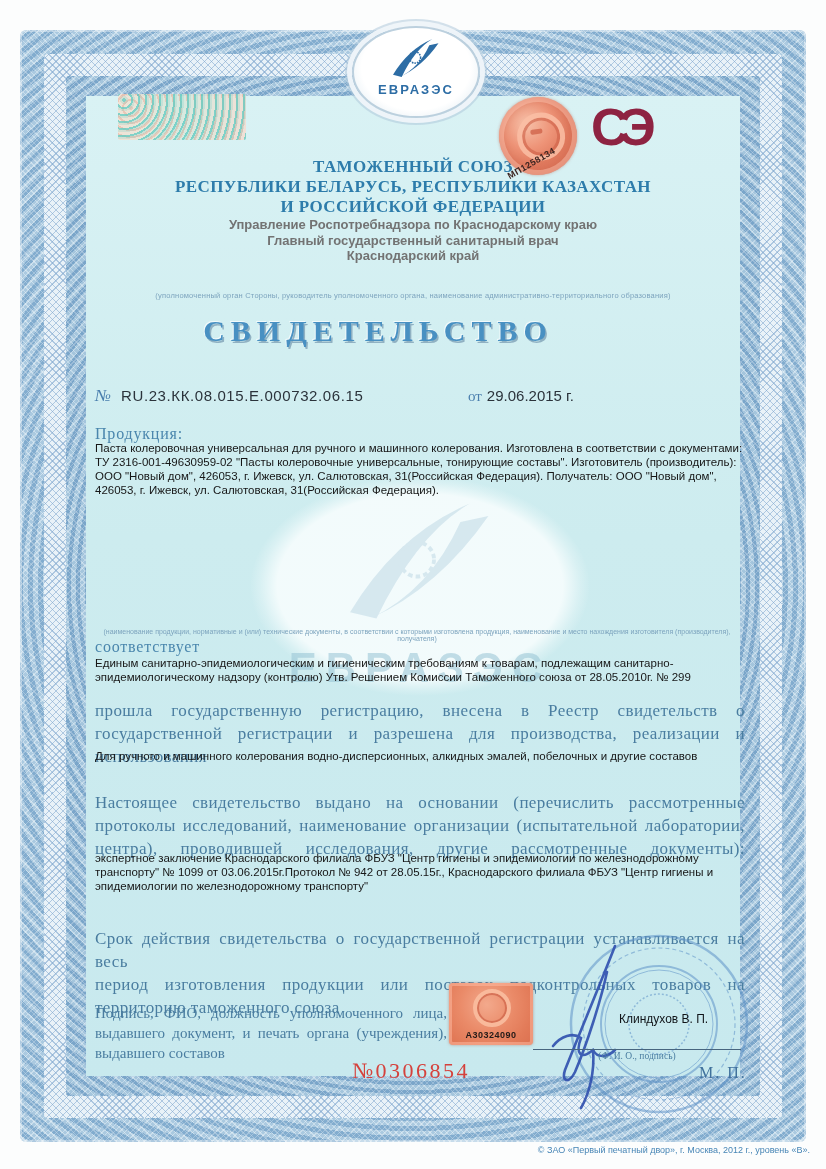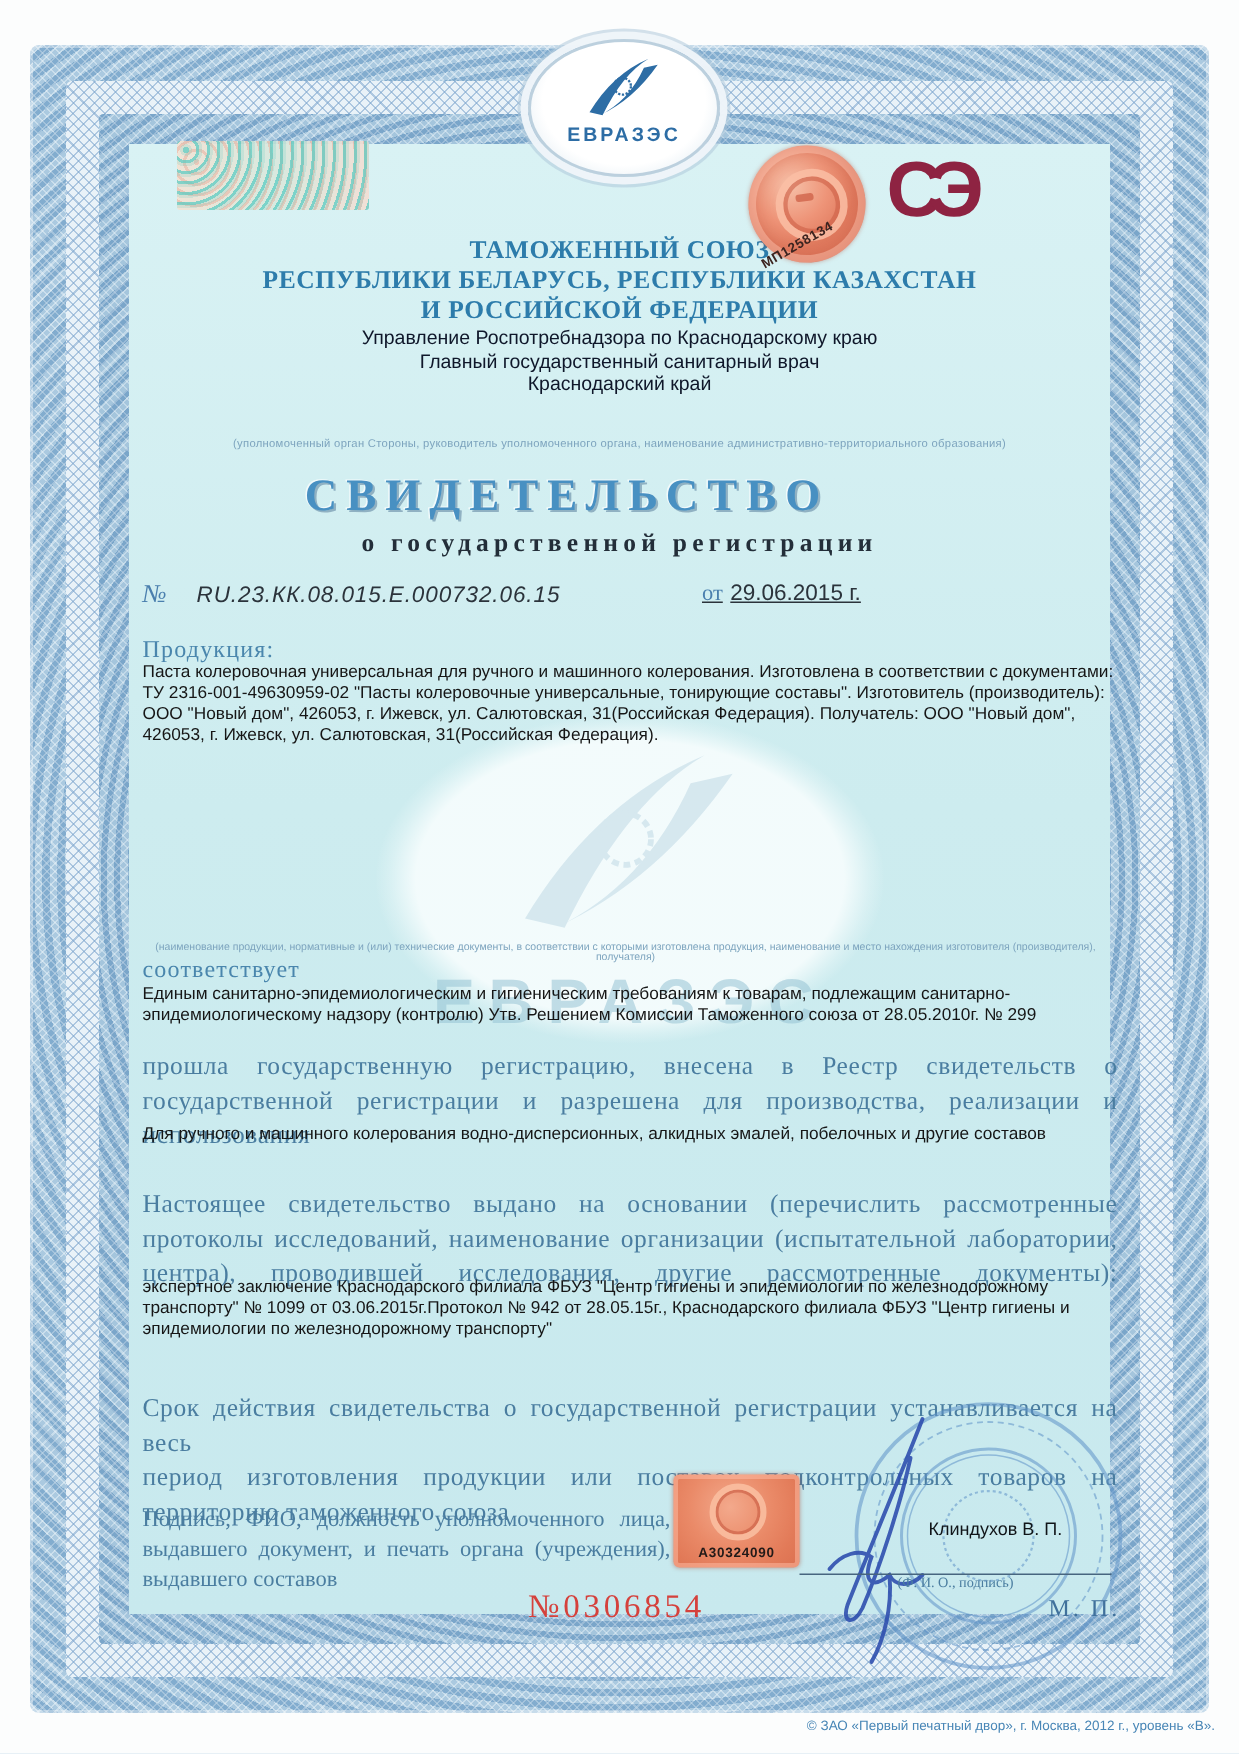--- a/index.html
+++ b/index.html
@@ -54,33 +54,33 @@
     background:rgba(205,95,70,.75);border-radius:2px;}
   .holo-code{position:absolute;left:2px;bottom:8px;transform:rotate(-22deg);
     font-size:9px;font-weight:bold;color:#3c2420;letter-spacing:.5px;}
   
   .se-mark{position:absolute;left:591px;top:103px;z-index:3;font-family:"Liberation Sans",sans-serif;
     font-weight:900;font-size:52px;line-height:48px;color:#8e2342;letter-spacing:-9px;}
   
   .hdr{position:absolute;left:86px;width:654px;text-align:center;z-index:2;}
   .org-line{font-family:"Liberation Serif",serif;font-weight:bold;font-size:17px;line-height:20px;
     color:#2d7cab;letter-spacing:.4px;}
-  .auth-line{font-size:13px;line-height:15.5px;color:#0f172a;}
+  .auth-line{font-size:13px;line-height:15.5px;color:#737373;font-weight:bold;}
   .caption{font-size:7.5px;color:#7da4be;letter-spacing:.2px;}
   
   .title-main{position:absolute;left:86px;top:314px;width:584px;text-align:center;z-index:2;
     font-family:"Liberation Serif",serif;font-weight:bold;font-size:30px;letter-spacing:6px;color:#4890c2;
     text-shadow:1.5px 1.5px 0 rgba(45,85,125,.4), -1px -1px 0 rgba(255,255,255,.7);}
   .title-sub{position:absolute;left:86px;top:352px;width:654px;text-align:center;z-index:2;
     font-family:"Liberation Serif",serif;font-weight:bold;font-size:17px;letter-spacing:3.5px;color:#232e39;}
   
   .reg-row{position:absolute;left:95px;top:386px;width:645px;z-index:2;font-size:15px;color:#2b333b;}
   .no-sign{font-family:"Liberation Serif",serif;font-style:italic;font-size:17px;color:#4a7fae;}
-  .reg-number{margin-left:20px;letter-spacing:.6px;font-style:italic;}
-  .reg-date-wrap{position:absolute;left:373px;top:1px;text-decoration:underline;}
+  .reg-number{margin-left:10px;letter-spacing:.6px;}
+  .reg-date-wrap{position:absolute;left:373px;top:1px;}
   .date-prefix{font-family:"Liberation Serif",serif;color:#4a7fae;margin-right:5px;}
   
   .sec-head{font-family:"Liberation Serif",serif;font-size:16px;color:#4a86ad;letter-spacing:.8px;z-index:2;position:absolute;}
   .body-sans{position:absolute;font-size:11.5px;line-height:14px;color:#161616;width:648px;left:95px;z-index:2;}
   .jpara{position:absolute;left:95px;width:650px;z-index:2;font-family:"Liberation Serif",serif;
     font-size:17px;line-height:23px;color:#4a7da0;letter-spacing:.4px;}
   .jline{text-align:justify;text-align-last:justify;}
   .jline-last{text-align:left;}
   .caption-wide{position:absolute;left:90px;width:654px;text-align:center;z-index:2;
     font-size:7px;color:#7da4be;}
@@ -161,21 +161,20 @@
     <div class="org-line">И РОССИЙСКОЙ ФЕДЕРАЦИИ</div>
   </div>
   <div class="hdr" style="top:217px;">
     <div class="auth-line">Управление Роспотребнадзора по Краснодарскому краю</div>
     <div class="auth-line">Главный государственный санитарный врач</div>
     <div class="auth-line">Краснодарский край</div>
   </div>
   <div class="hdr caption" style="top:291px;">(уполномоченный орган Стороны, руководитель уполномоченного органа, наименование административно-территориального образования)</div>
 
   <div class="title-main">СВИДЕТЕЛЬСТВО</div>
-  <div class="title-sub">о государственной регистрации</div>
 
   <div class="reg-row">
     <span class="no-sign">№</span><span class="reg-number">RU.23.КК.08.015.Е.000732.06.15</span>
     <span class="reg-date-wrap"><span class="date-prefix">от</span><span>29.06.2015 г.</span></span>
   </div>
 
   <div class="sec-head" style="left:95px;top:425px;">Продукция:</div>
   <div class="body-sans" style="top:441px;">Паста колеровочная универсальная для ручного и машинного колерования. Изготовлена в соответствии с документами: ТУ 2316-001-49630959-02 "Пасты колеровочные универсальные, тонирующие составы". Изготовитель (производитель): ООО "Новый дом", 426053, г. Ижевск, ул. Салютовская, 31(Российская Федерация). Получатель: ООО "Новый дом", 426053, г. Ижевск, ул. Салютовская, 31(Российская Федерация).</div>
 
   <div class="caption-wide" style="top:628px;">(наименование продукции, нормативные и (или) технические документы, в соответствии с которыми изготовлена продукция, наименование и место нахождения изготовителя (производителя), получателя)</div>

